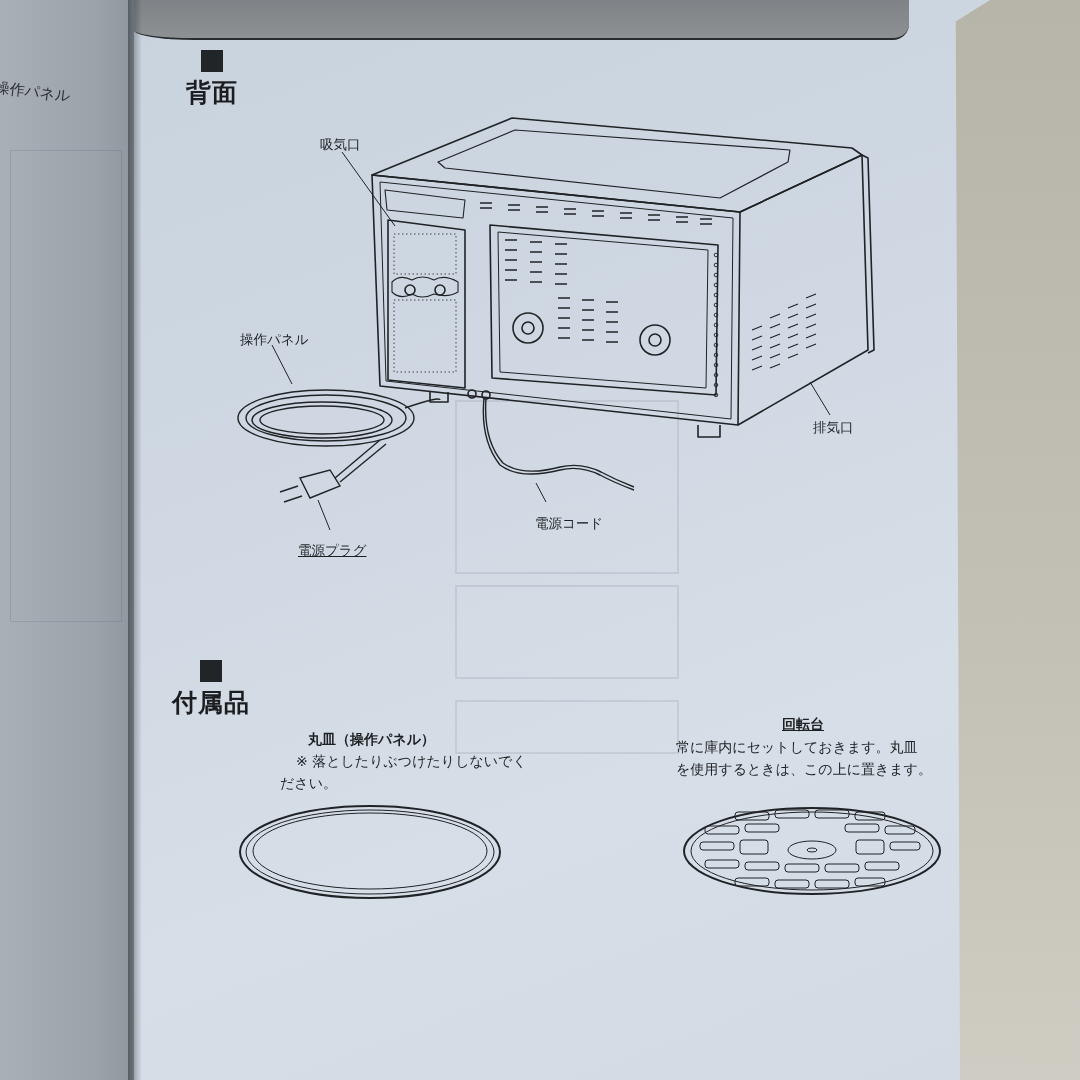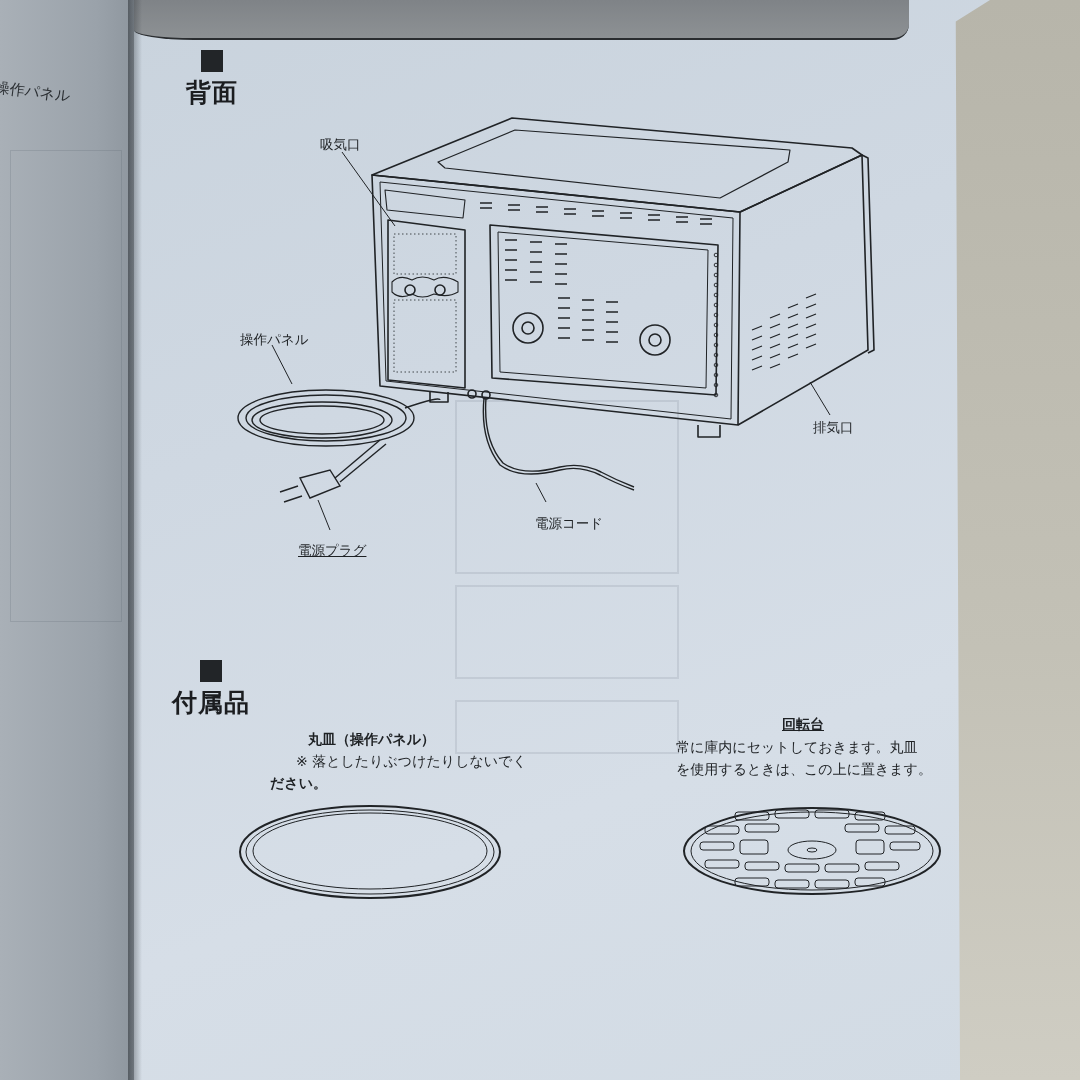--- a/index.html
+++ b/index.html
@@ -226,17 +226,17 @@
 <div class="label" style="left:535px;top:515px;">電源コード</div>
 <div class="label" style="left:813px;top:419px;text-align:right;">排気口</div>
 
 <div class="section-title" style="left:172px;top:660px;justify-content:center;">
   <span class="sq"></span>
   <span>付属品</span>
 </div>
 
 <div class="acc-title" style="left:308px;top:731px;">丸皿（操作パネル）</div>
 <div class="acc-text" style="left:252px;top:750px;margin-left:44px;">※ 落としたりぶつけたりしないでく</div>
-<div class="acc-text" style="left:270px;top:772px;font-weight:bold;">ださい。</div>
+<div class="acc-text" style="left:280px;top:772px;">ださい。</div>
 
 <div class="acc-title" style="left:782px;top:716px;text-decoration:underline;">回転台</div>
 <div class="acc-text" style="left:676px;top:736px;">常に庫内にセットしておきます。丸皿</div>
 <div class="acc-text" style="left:676px;top:758px;">を使用するときは、この上に置きます。</div>
 
 </body></html>

